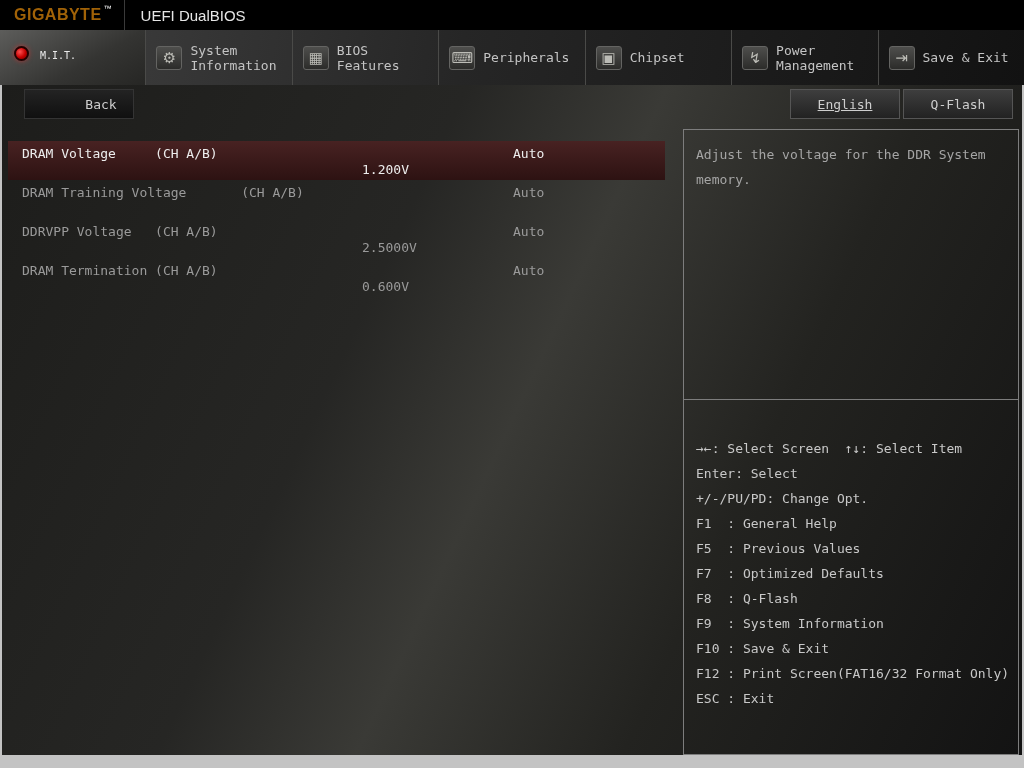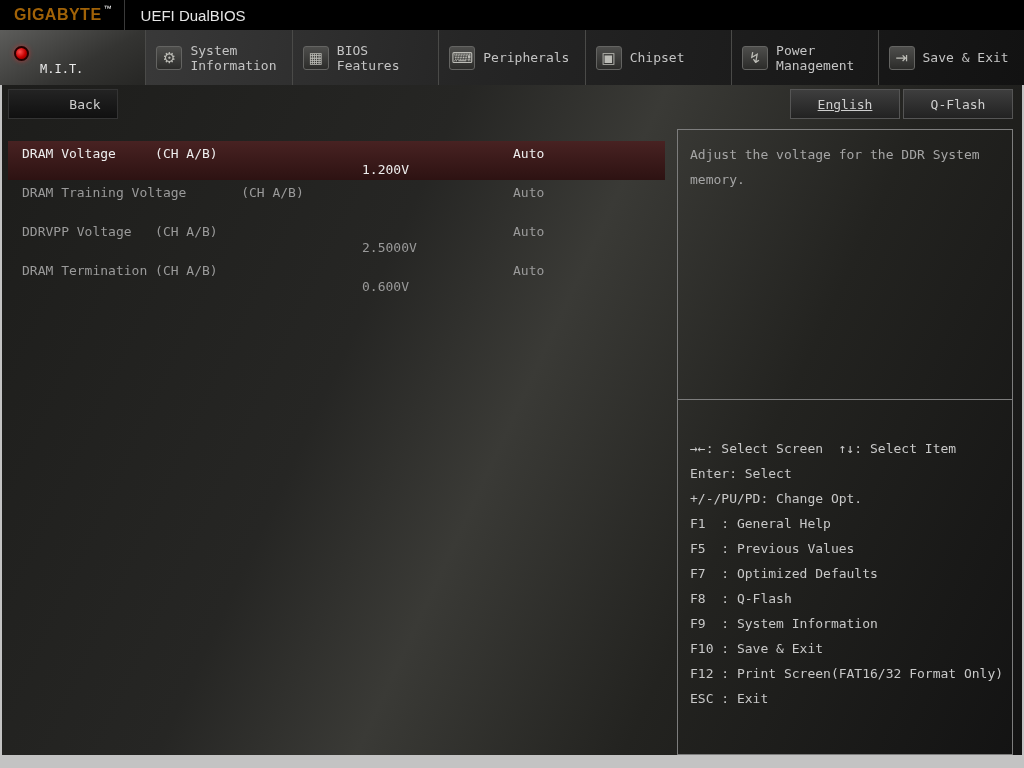--- a/index.html
+++ b/index.html
@@ -20,41 +20,41 @@
          border-right:1px solid #4a4a48; color:#c4c4c4; cursor:pointer; }
   .tab:last-child { border-right:none; }
   .tab.selected { background:linear-gradient(150deg,#5d5d5b 0%,#343432 60%,#262624 100%); color:#eaeaea; }
   .tab-icon { width:26px; height:24px; flex:0 0 26px; display:flex; align-items:center; justify-content:center;
               color:#bcbcb6; font-size:15px; background:linear-gradient(#4e4e4c,#2c2c2a);
               border:1px solid #646462; border-radius:3px; font-family:"DejaVu Sans",sans-serif; }
   .tab-label { font-size:13px; line-height:15px; white-space:pre-line; }
   .mit-dot { position:absolute; left:14px; top:16px; width:15px; height:15px; border-radius:50%;
              background:radial-gradient(circle at 35% 35%, #ff5050, #c40000 55%, #6f0000);
              border:2px solid #260000; box-shadow:0 0 5px rgba(255,40,40,.55); }
-  .mit-label { position:absolute; left:40px; top:32px; font-size:12px; }
+  .mit-label { position:absolute; left:40px; top:20px; font-size:10px; }
   
   .bodyarea { margin:0 2px; height:670px;
     background:linear-gradient(115deg,#1d1d1b 0%,#262624 35%,#3a3a36 50%,#232320 70%,#131313 100%); }
   .subbar { position:relative; height:44px; }
   .btn { position:absolute; top:4px; width:110px; height:30px; font:13px "DejaVu Sans Mono",monospace;
          color:#cecece; cursor:pointer; }
-  .btn-back { left:6px; background:linear-gradient(#232323,#101010); border:1px solid #343434;padding-left:44px; }
+  .btn-back { left:22px; background:linear-gradient(#232323,#101010); border:1px solid #343434;padding-left:44px; }
   .btn-english { right:122px; background:linear-gradient(#3e3e3e,#222); border:1px solid #555;text-decoration:underline; }
   .btn-qflash { right:9px; background:linear-gradient(#3e3e3e,#222); border:1px solid #555; }
   
   .content { display:flex; height:626px; }
   .settings { flex:1; padding-top:12px; margin-left:6px; }
   .row { position:relative; height:39px; line-height:25px; font-size:13px; color:#9a9a9a;
          padding-left:14px; width:657px; cursor:pointer; }
   .row.selected { background:linear-gradient(#482222,#2d1212); color:#ededed; }
   .c-name { white-space:pre; }
   .c-value { position:absolute; left:354px; top:16px; }
   .c-option { position:absolute; left:505px; top:0; }
   
-  .helppanel { width:336px; margin-right:9px; border:1px solid #7d7d7d; display:flex; flex-direction:column; }
+  .helppanel { width:336px; margin-right:3px; border:1px solid #7d7d7d; display:flex; flex-direction:column; }
   .help-text { height:270px; padding:12px 12px 0; color:#a5a5a5; font-size:13px; line-height:25px;
                border-bottom:1px solid #7d7d7d; }
   .shortcuts { flex:1; padding:36px 10px 0 12px; }
   .sc { height:25px; line-height:25px; font-size:13px; color:#c8c8c8; white-space:pre; }
 </style>
 </head>
 <body>
 
 <div class="screen">
 

